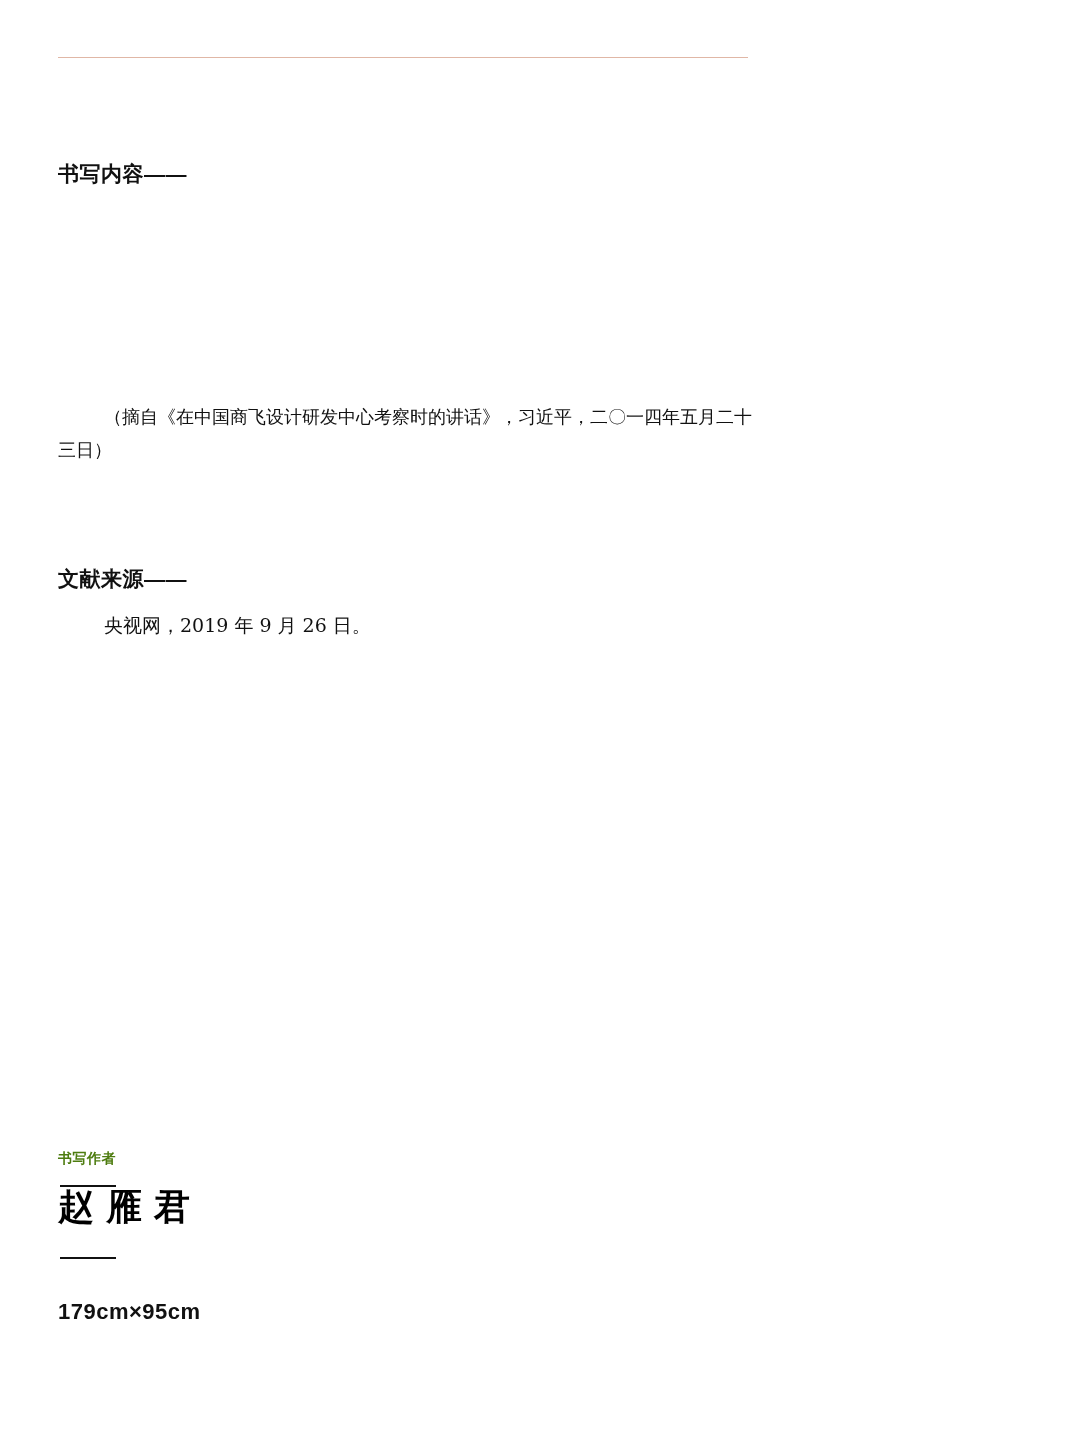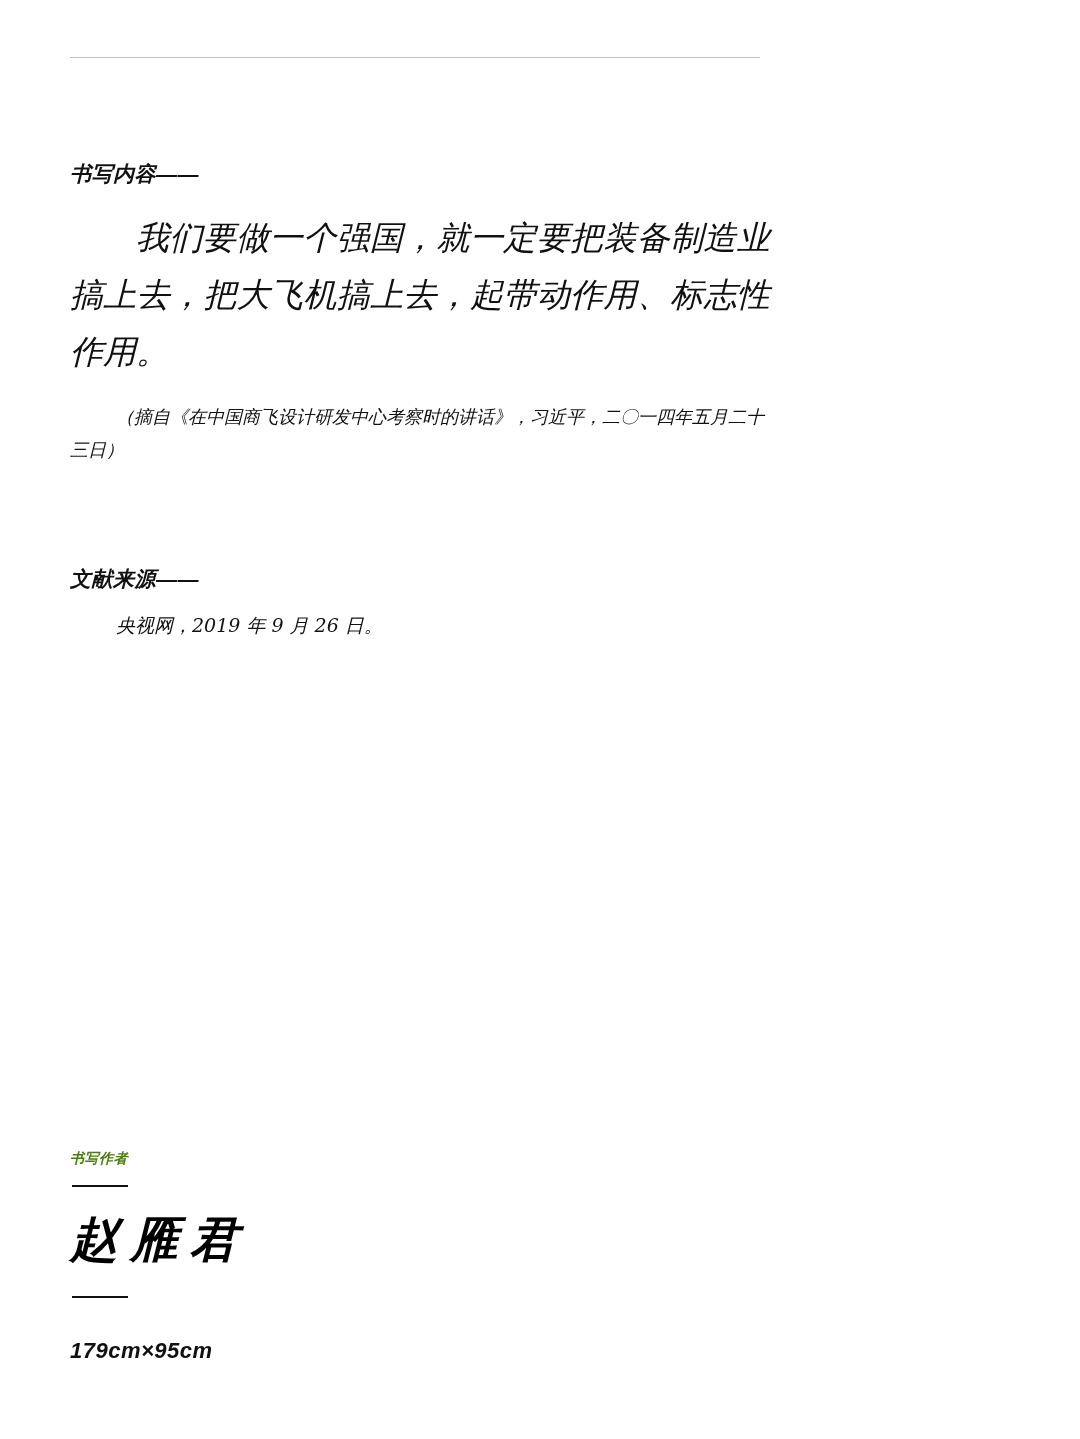--- a/index.html
+++ b/index.html
@@ -10,25 +10,24 @@
   body {
     width: 1080px;
     height: 1439px;
     position: relative;
     font-family: "Liberation Sans", sans-serif;
     color: #1a1a1a;
     overflow: hidden;
   }
   .page {
     position: absolute;
-    left: 12px; top: 0;
+    left: 0; top: 0;
     width: 932px;
     height: 1439px;
     box-sizing: border-box;
-    font-style: italic;
   }
   .top-rule {
     position: absolute;
     left: 58px;
     top: 57px;
     width: 690px;
     height: 1px;
     background: #e0b7a6;
   }
   .section-label {
@@ -90,24 +89,23 @@
   }
   .rule-short {
     width: 56px;
     height: 2px;
     background: #111111;
     margin: 17px 0 0 2px;
   }
   .author-name {
     font-family: "DejaVu Serif", "Liberation Serif", serif;
     font-weight: bold;
-    font-size: 48px;
+    font-size: 36px;
     letter-spacing: 12px;
     color: #000000;
-    margin-top: 26px;
     line-height: 1.1;
   }
   .rule-short-2 {
     width: 56px;
     height: 2px;
     background: #111111;
     margin: 30px 0 0 2px;
   }
   .dimension {
     font-family: "Liberation Sans", sans-serif;
@@ -120,21 +118,20 @@
 </style>
 </head>
 <body>
 
 <div class="page">
 
   <div class="top-rule"></div>
 
   <div class="section-label" id="label-content">书写内容——</div>
 
-  <div class="body-text" id="quote-text">我们要做一个强国，就一定要把装备制造业搞上去，把大飞机搞上去，起带动作用、标志性作用。</div>
 
   <div class="attrib-text" id="quote-attrib">（摘自《在中国商飞设计研发中心考察时的讲话》，习近平，二〇一四年五月二十三日）</div>
 
   <div class="section-label" id="label-source">文献来源——</div>
 
   <div class="attrib-text" id="source-text">央视网，2019 年 9 月 26 日。</div>
 
   <div class="author-block">
     <div class="author-caption">书写作者</div>
     <div class="rule-short"></div>

